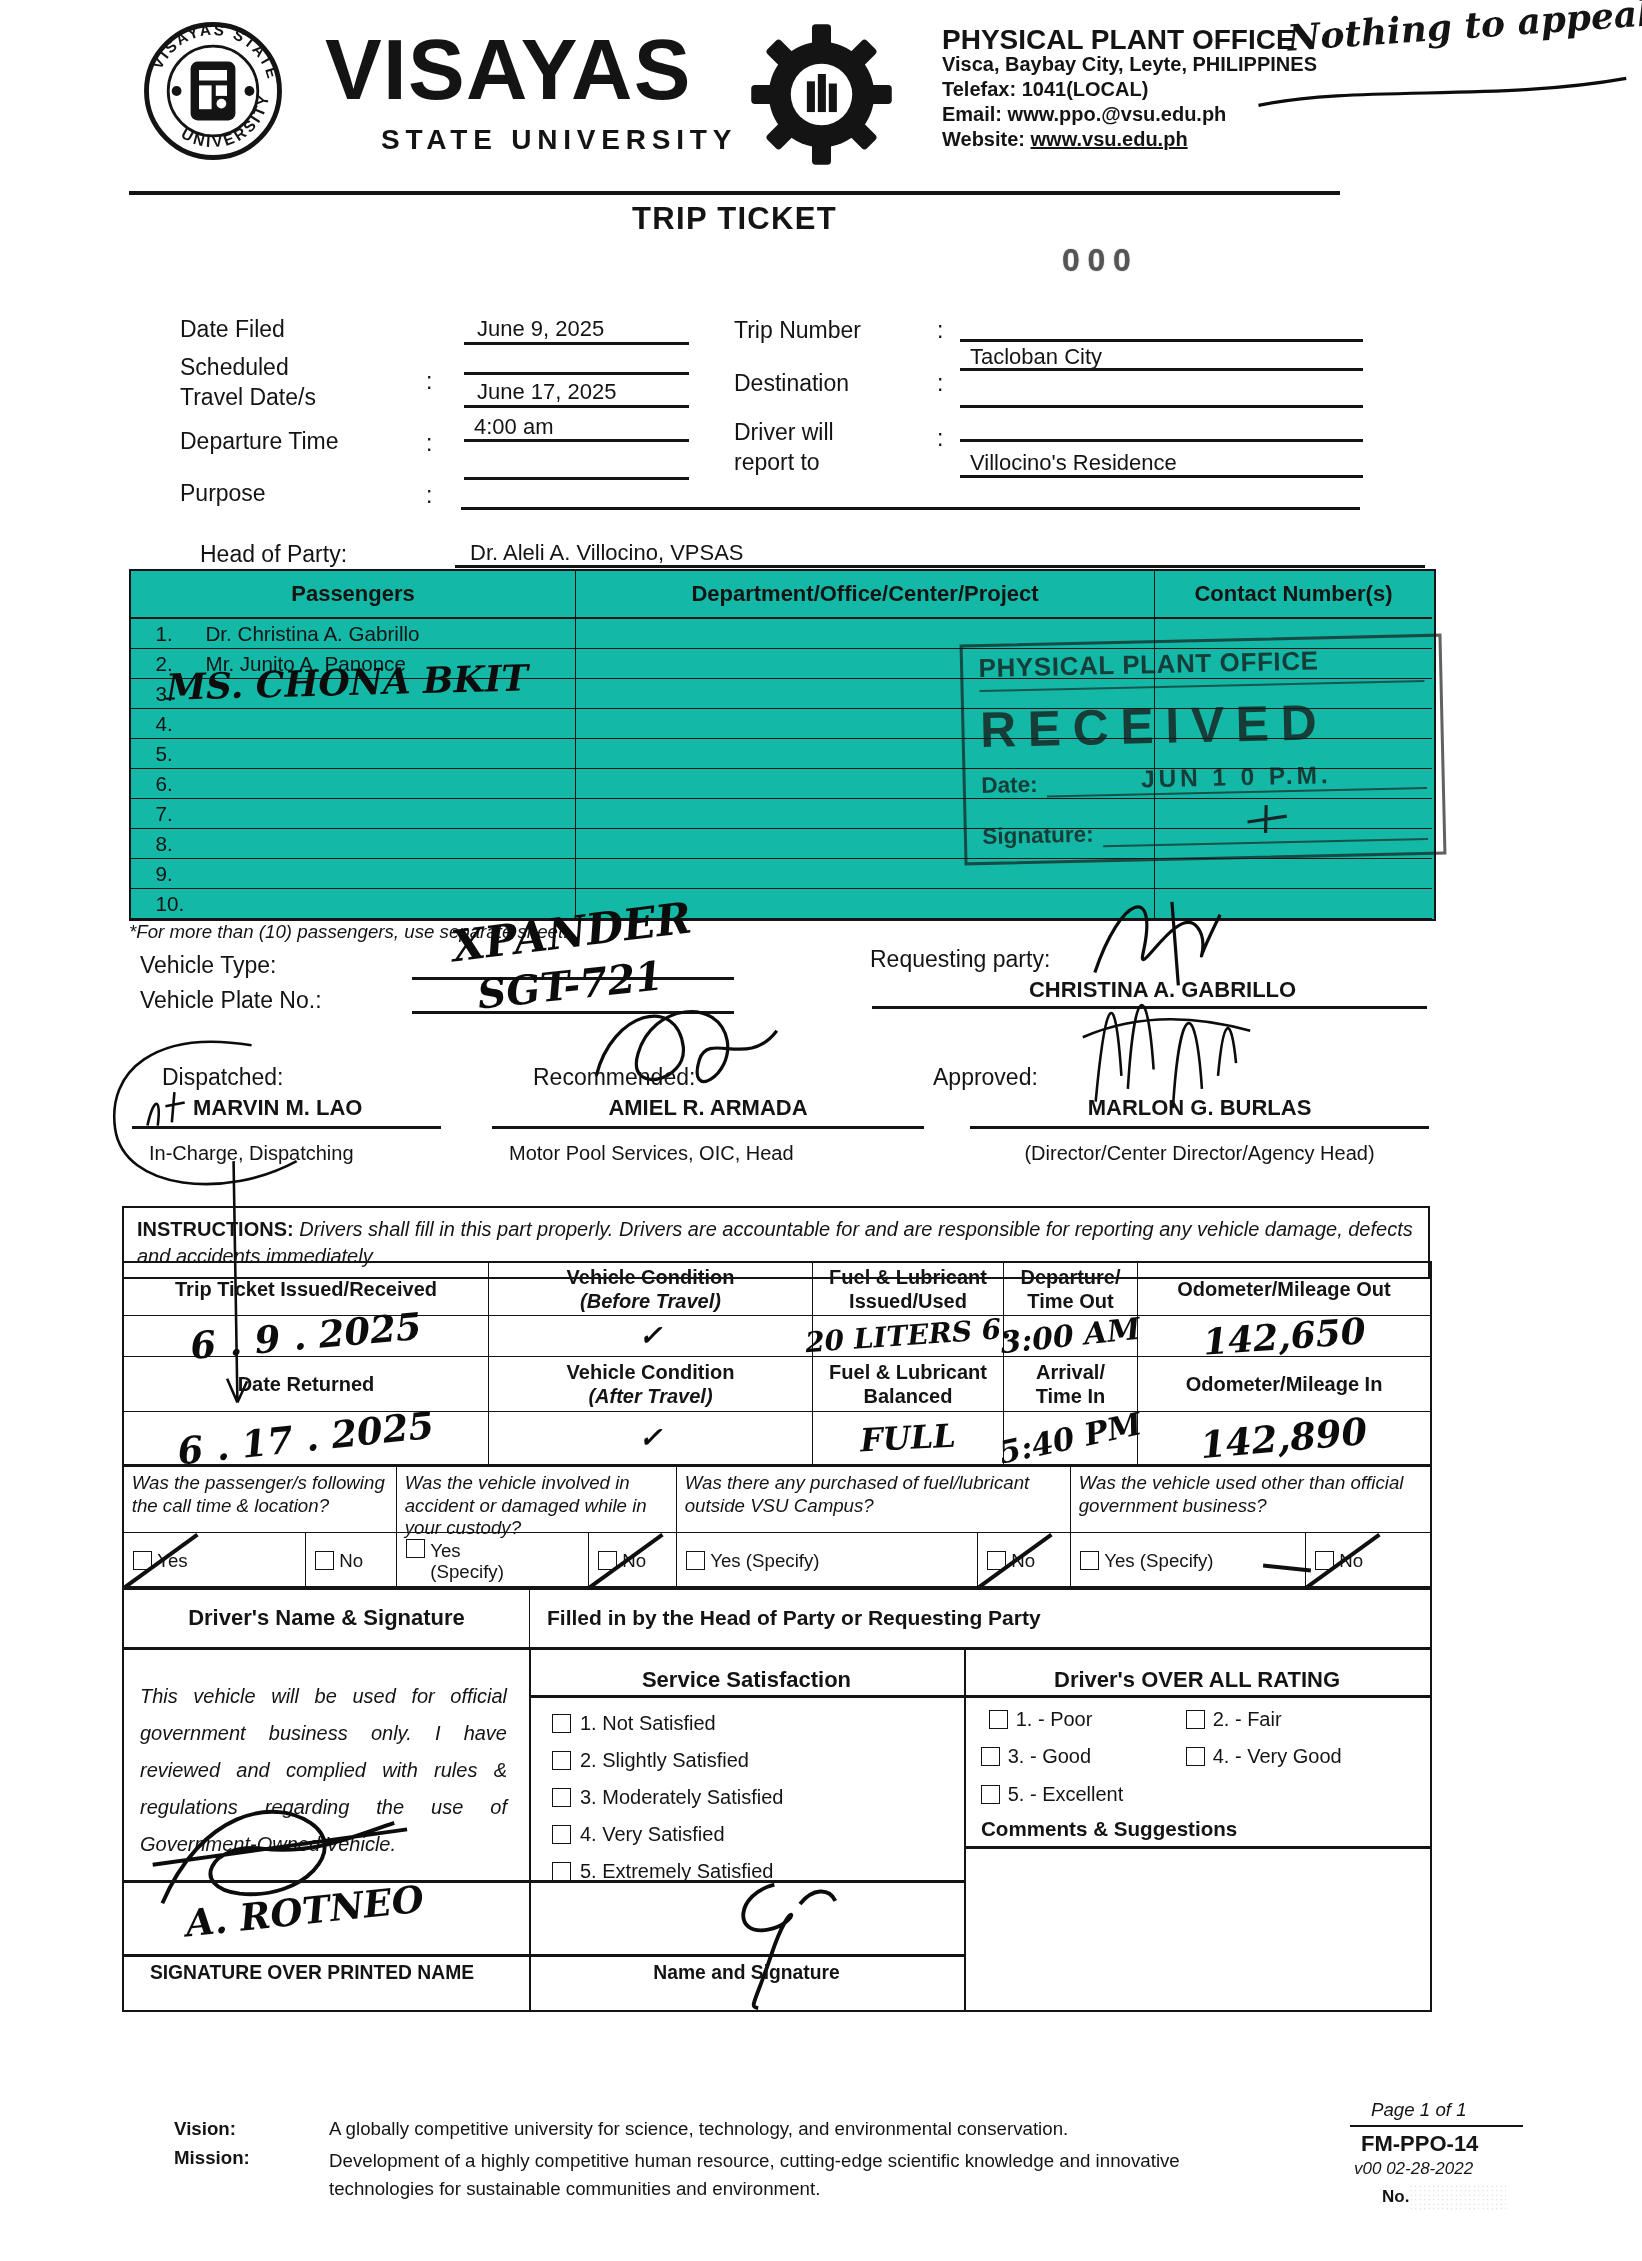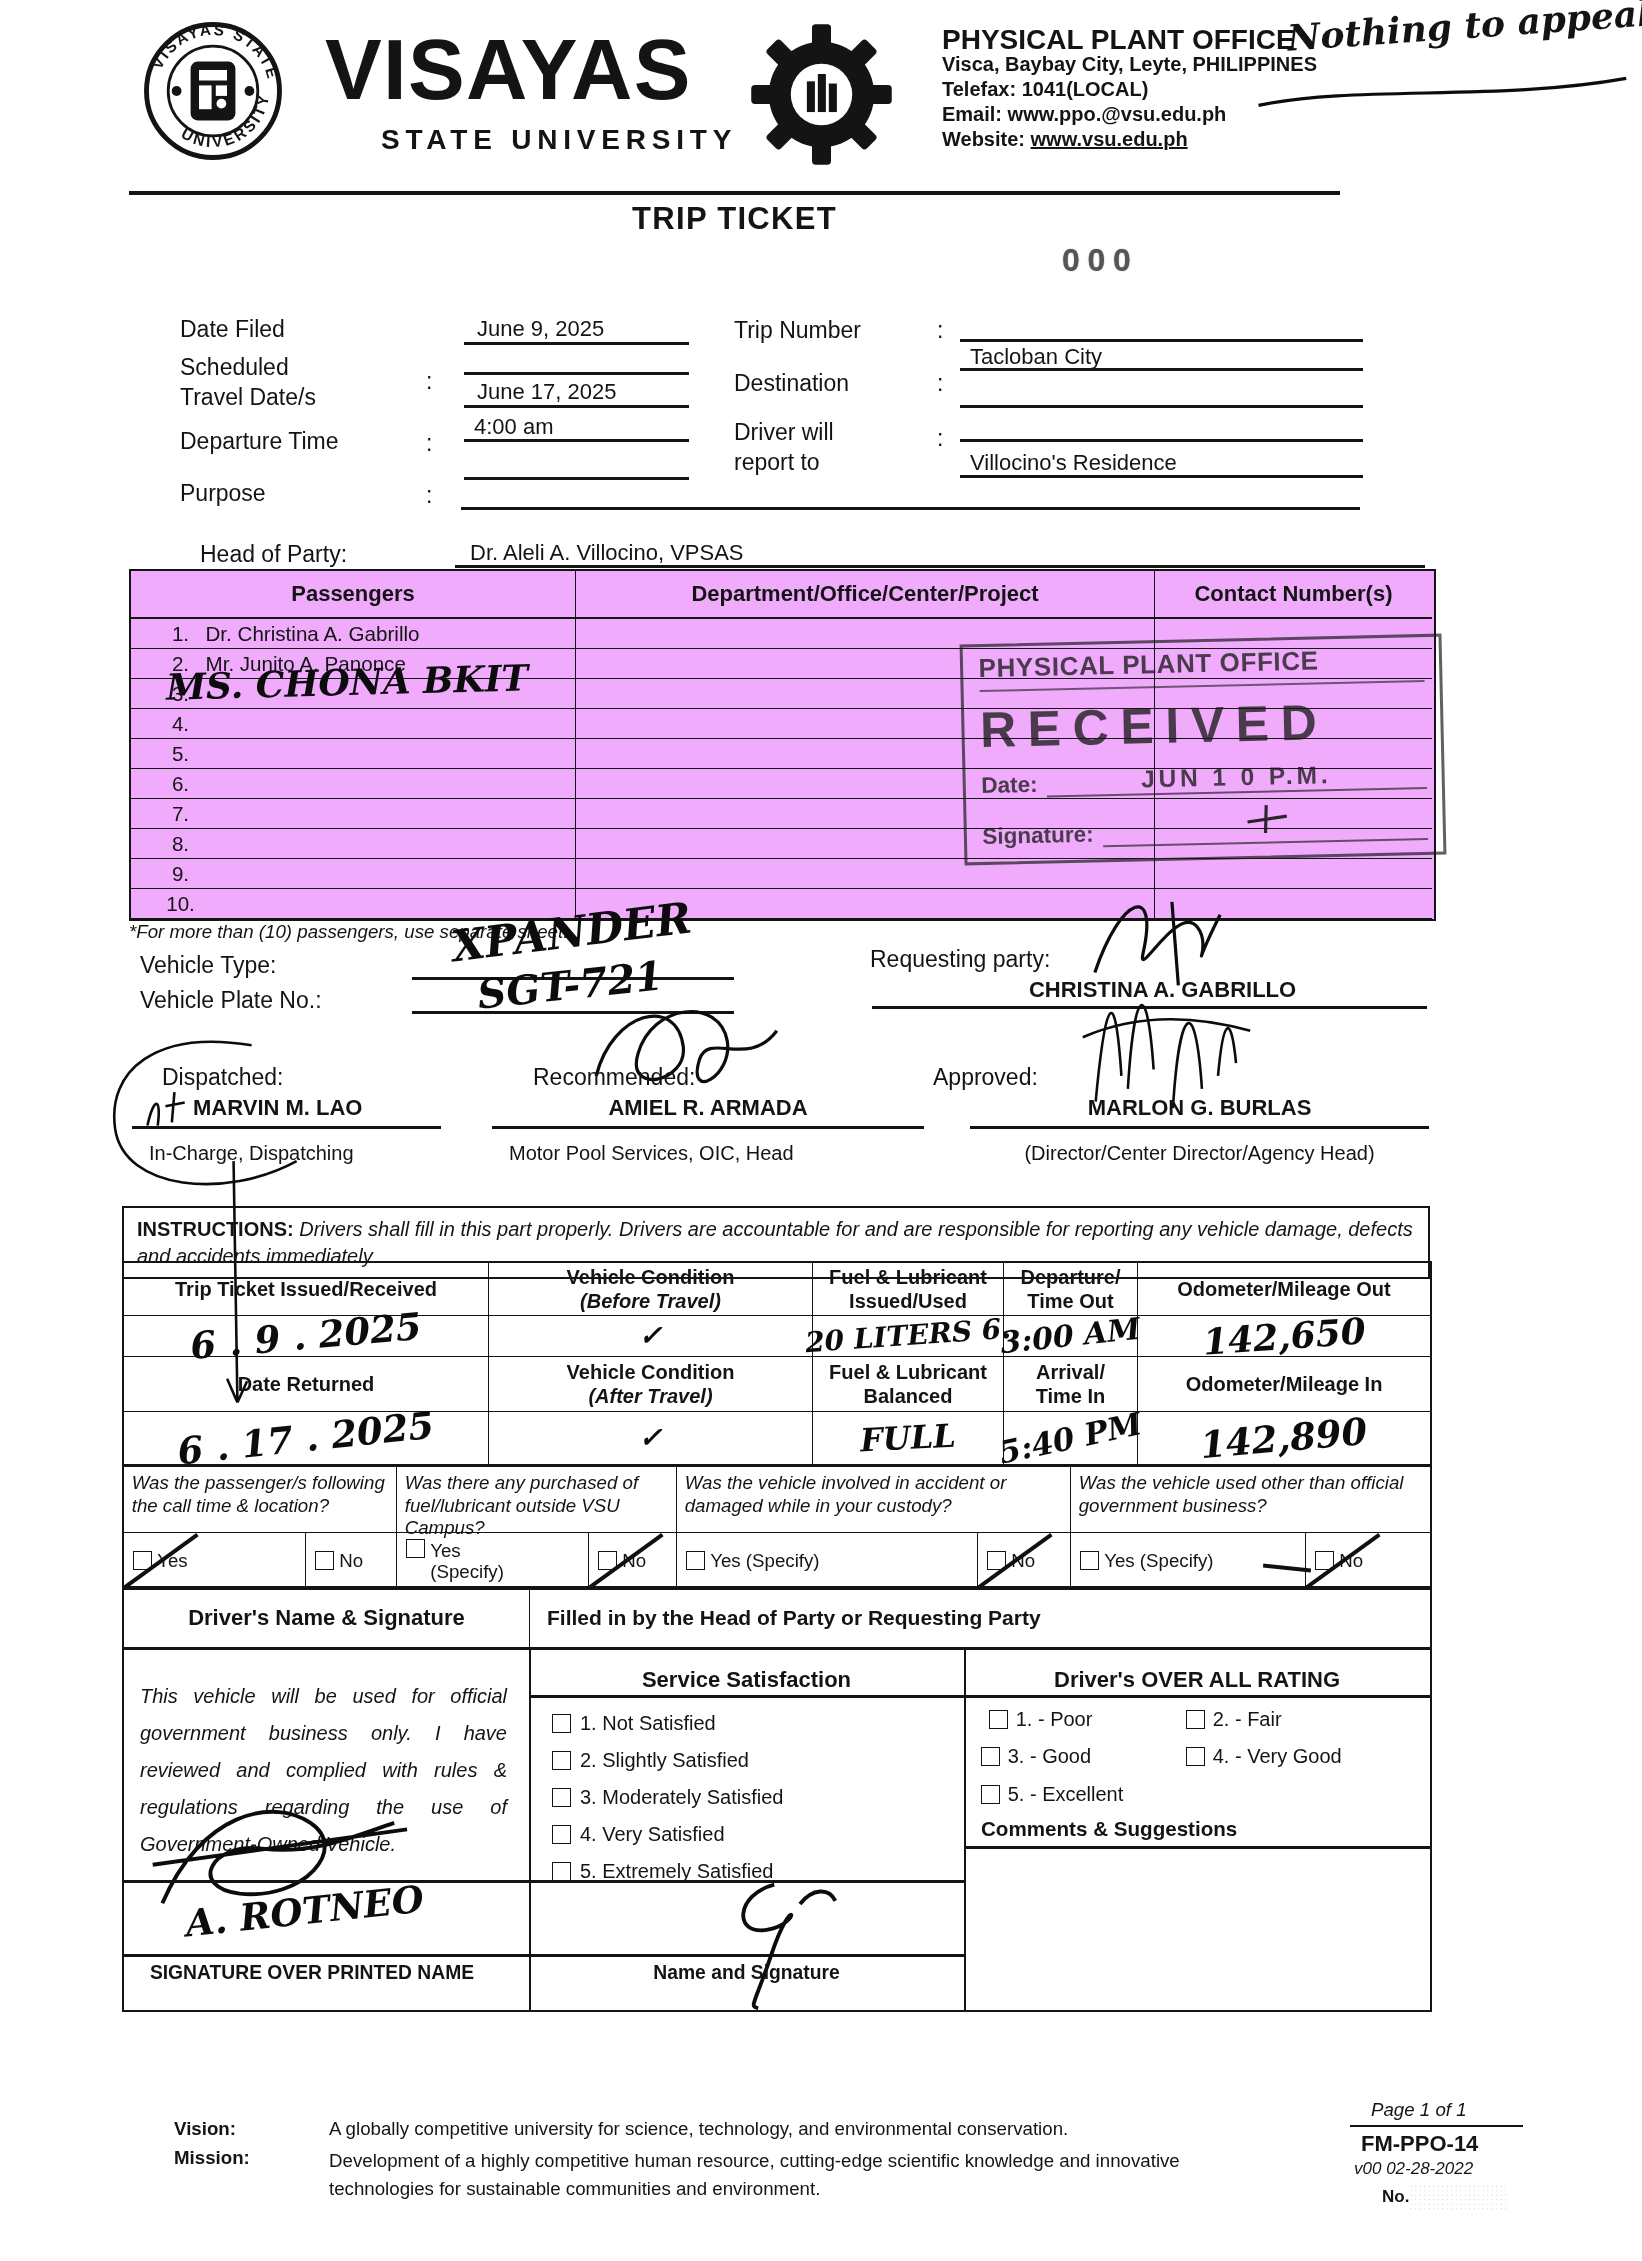--- a/index.html
+++ b/index.html
@@ -20,21 +20,21 @@
   .office-title{font-size:28px;font-weight:bold;letter-spacing:0;}
   .website-link{text-decoration:underline;}
   .annotation{font-family:"DejaVu Serif",serif;font-style:italic;font-weight:bold;font-size:36px;
               transform:rotate(-4deg);white-space:nowrap;}
   .wordmark{font-size:85px;font-weight:bold;letter-spacing:1.3px;line-height:77px;}
   .wordmark-sub{font-size:28px;font-weight:bold;letter-spacing:5.8px;}
   .page-title{font-size:31px;font-weight:bold;letter-spacing:1.3px;}
   .ticket-num{font-size:32px;font-weight:bold;color:#555;letter-spacing:7.7px;text-shadow:0 0 1.3px #777;}
   
   .ptable{display:grid;grid-template-columns:445px 579px 277px;grid-template-rows:48px repeat(10,30px);
-          border:2.6px solid #141414;background:#f0abfc;text-align:center;}
+          border:2.6px solid #141414;background:#14b8a6;}
   .pc{border-right:1.9px solid #141414;border-bottom:1.9px solid #141414;display:flex;align-items:center;}
   .pc-last{border-right:none;}
   .ph{justify-content:center;font-weight:bold;font-size:22px;border-bottom:2.6px solid #141414;}
   .pno{display:inline-block;width:50px;padding-left:24.5px;font-size:20.6px;flex:0 0 auto;}
   .pname{font-size:20.6px;}
   .pfoot{font-style:italic;font-size:18.7px;}
   
   .stamp{border:3.2px solid rgba(25,25,25,.75);transform:rotate(-1.3deg);padding:6.4px 15.5px 11.6px 15.5px;
          color:rgba(25,25,25,.84);opacity:.92;}
   .stamp-office{font-size:26px;font-weight:bold;letter-spacing:0.6px;border-bottom:2.6px solid rgba(25,25,25,.65);
@@ -400,22 +400,22 @@
     <div class="tc tv">
         <span class="hw" style="font-size:31px;transform:rotate(-12deg);">5:40 PM</span>
       </div>
     <div class="tc tv tc-last">
         <span class="hw" style="font-size:37px;transform:rotate(-5deg);">142,890</span>
       </div>
   </div>
 
   <div class="abs qtable" style="left:122px;top:1465px;">
     <div class="qtext">Was the passenger/s following the call time &amp; location?</div>
+    <div class="qtext">Was the vehicle involved in accident or damaged while in your custody?</div>
     <div class="qtext">Was there any purchased of fuel/lubricant outside VSU Campus?</div>
-    <div class="qtext">Was the vehicle involved in accident or damaged while in your custody?</div>
     <div class="qtext qa-last">Was the vehicle used other than official government business?</div>
 
     <div class="qa">
       <div class="qcell" style="width:172px;">
         <span class="cb"></span>
           <span class="qlab">Yes</span>
         <span class="slash"></span>
       </div>
       <div class="qcell" style="flex:1;">
         <span class="cb"></span>

